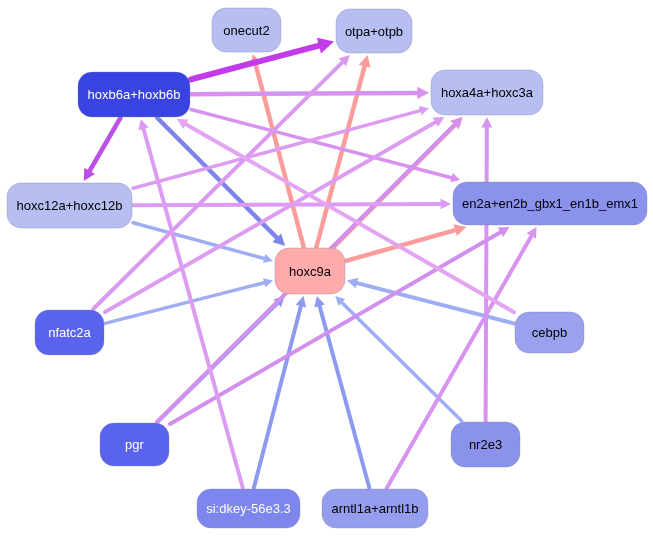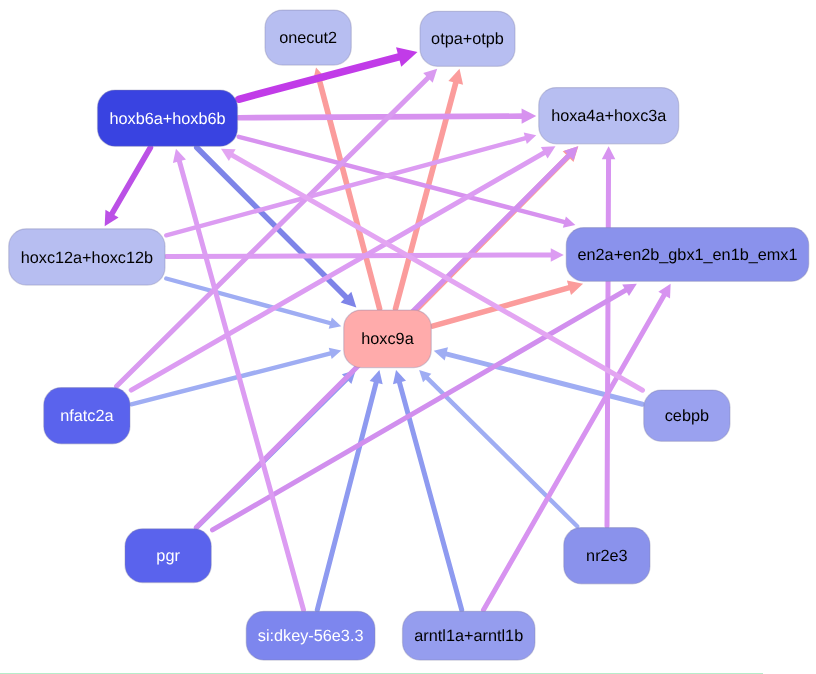--- a/index.html
+++ b/index.html
@@ -5,21 +5,21 @@
   html, body {
     margin: 0;
     padding: 0;
     background: #ffffff;
     font-family: "Liberation Sans", "DejaVu Sans", sans-serif;
   }
   #diagram-wrap {
     position: relative;
     width: 653px;
     height: 539px;
-    background: #22c55e;
+    background: #404040;
     overflow: hidden;
   }
   svg { display: block; }
   .node-rect {
     stroke: rgba(130,130,170,0.35);
     stroke-width: 1;
   }
   .node-label {
     font-family: "Liberation Sans", "DejaVu Sans", sans-serif;
     font-size: 13px;

